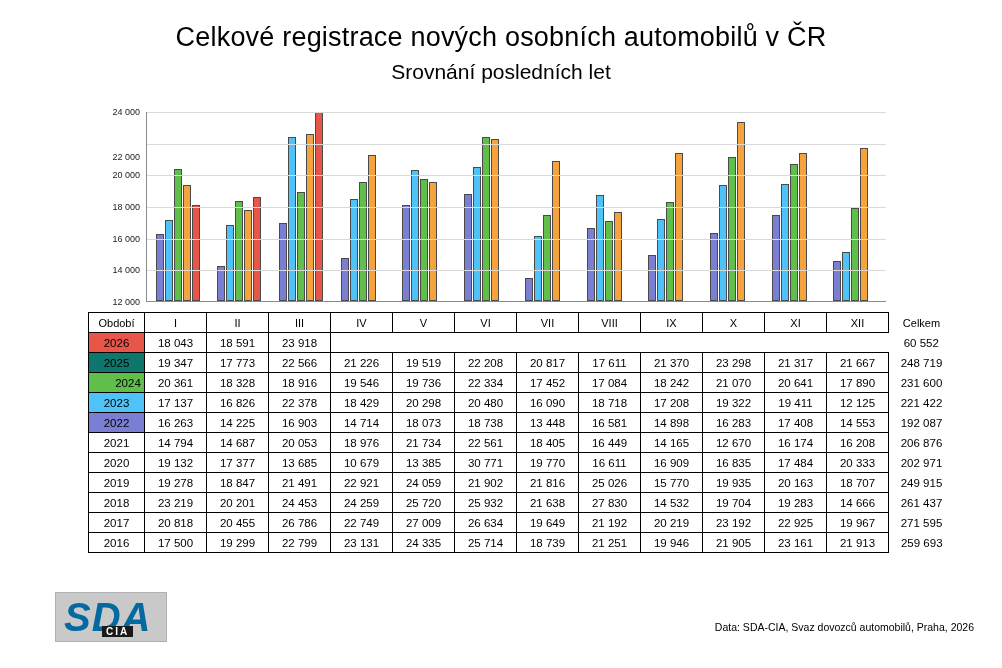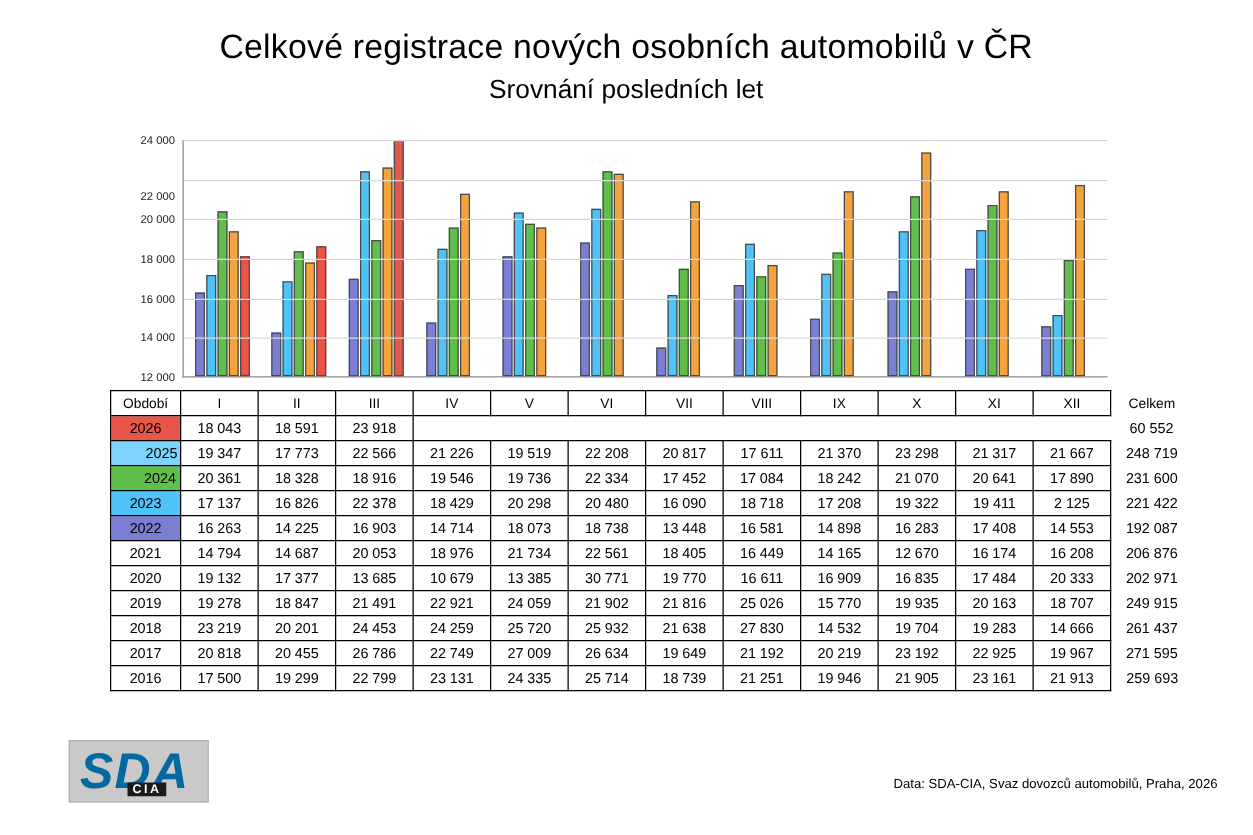--- a/index.html
+++ b/index.html
@@ -344,21 +344,21 @@
             <td class="no-border"></td>
             <td class="no-border"></td>
             <td class="no-border"></td>
             <td class="no-border"></td>
             <td class="no-border"></td>
             <td class="no-border"></td>
             <td class="no-border"></td>
             <td class="no-border">60 552</td>
           </tr>
           <tr>
-            <td class="year-key" style="background: #7dd3fc; text-align: right;">2025</td>
+            <td class="year-key" style="background: #0f766e;">2025</td>
             <td>19 347</td>
             <td>17 773</td>
             <td>22 566</td>
             <td>21 226</td>
             <td>19 519</td>
             <td>22 208</td>
             <td>20 817</td>
             <td>17 611</td>
             <td>21 370</td>
             <td>23 298</td>
@@ -388,21 +388,21 @@
             <td>16 826</td>
             <td>22 378</td>
             <td>18 429</td>
             <td>20 298</td>
             <td>20 480</td>
             <td>16 090</td>
             <td>18 718</td>
             <td>17 208</td>
             <td>19 322</td>
             <td>19 411</td>
-            <td>2 125</td>
+            <td>12 125</td>
             <td class="no-border">221 422</td>
           </tr>
           <tr>
             <td class="year-key" style="background: rgb(123, 127, 212);">2022</td>
             <td>16 263</td>
             <td>14 225</td>
             <td>16 903</td>
             <td>14 714</td>
             <td>18 073</td>
             <td>18 738</td>

